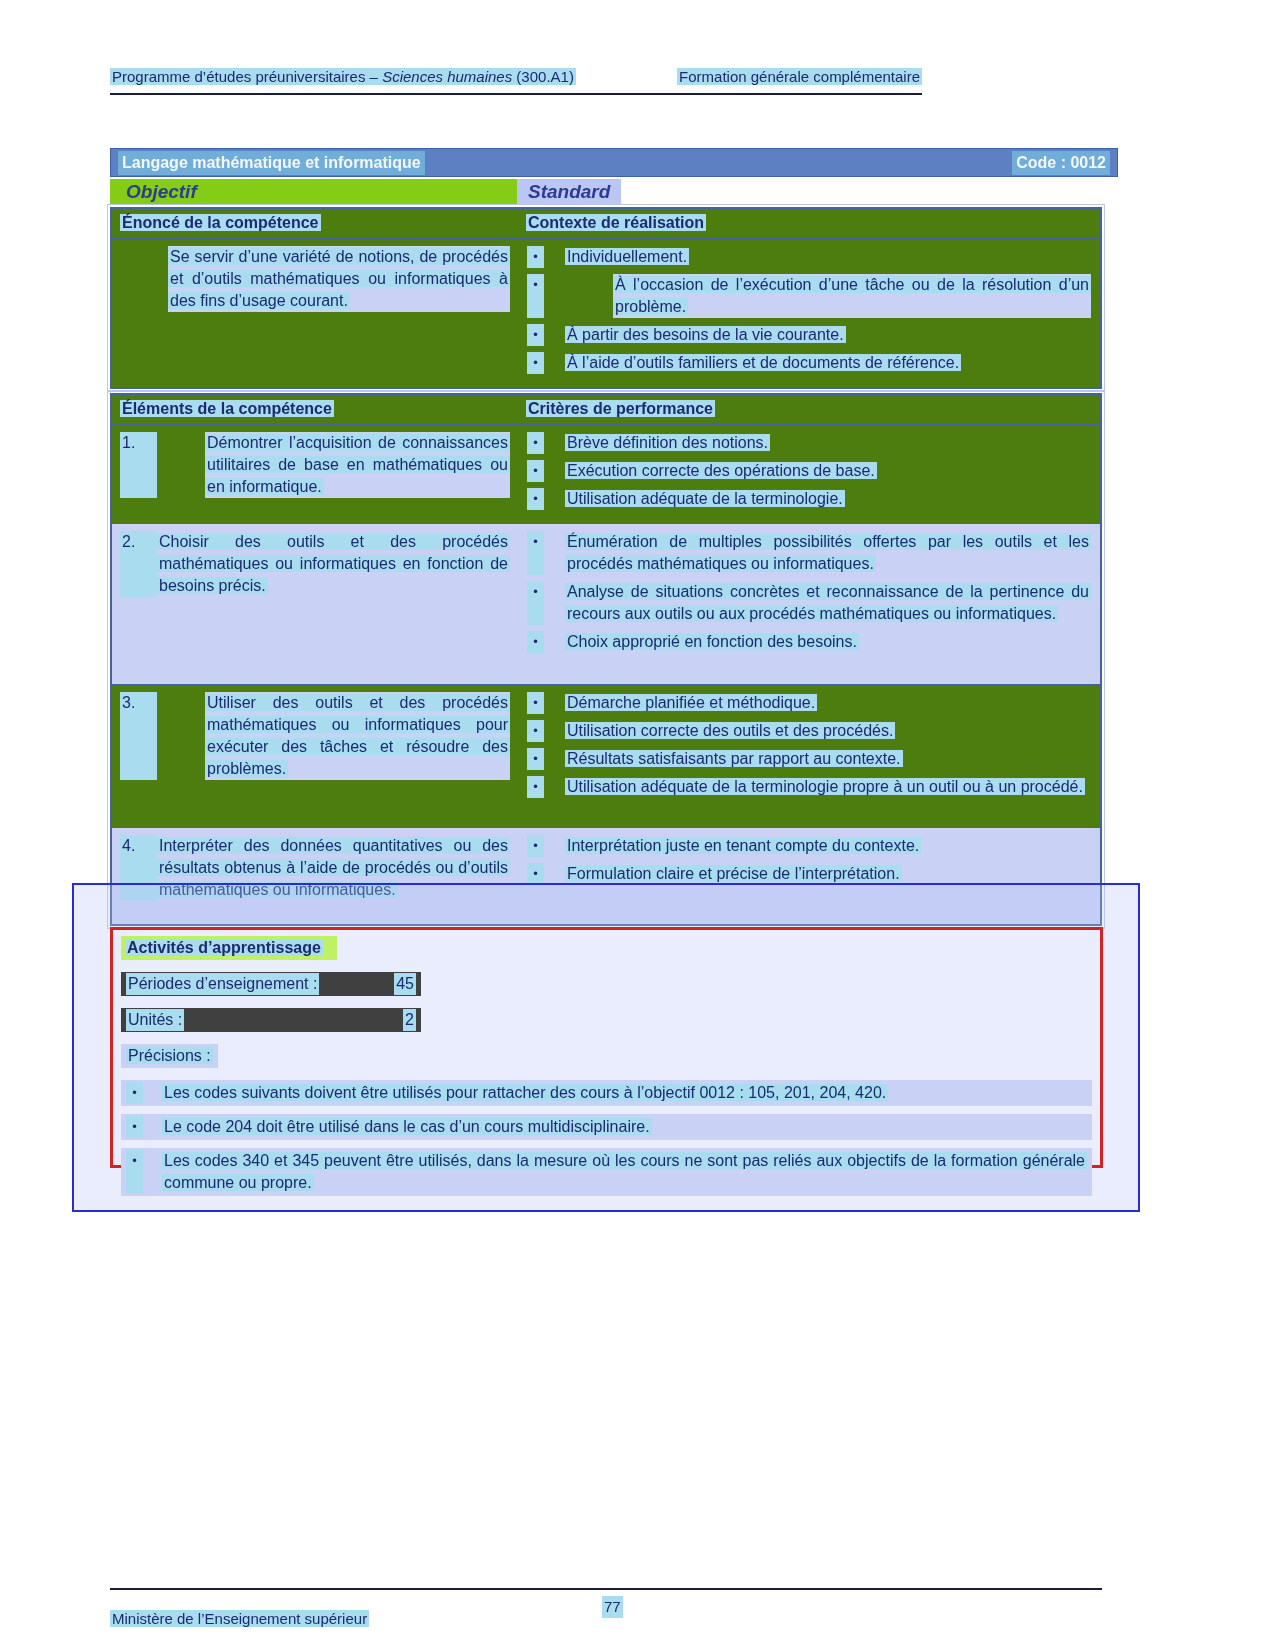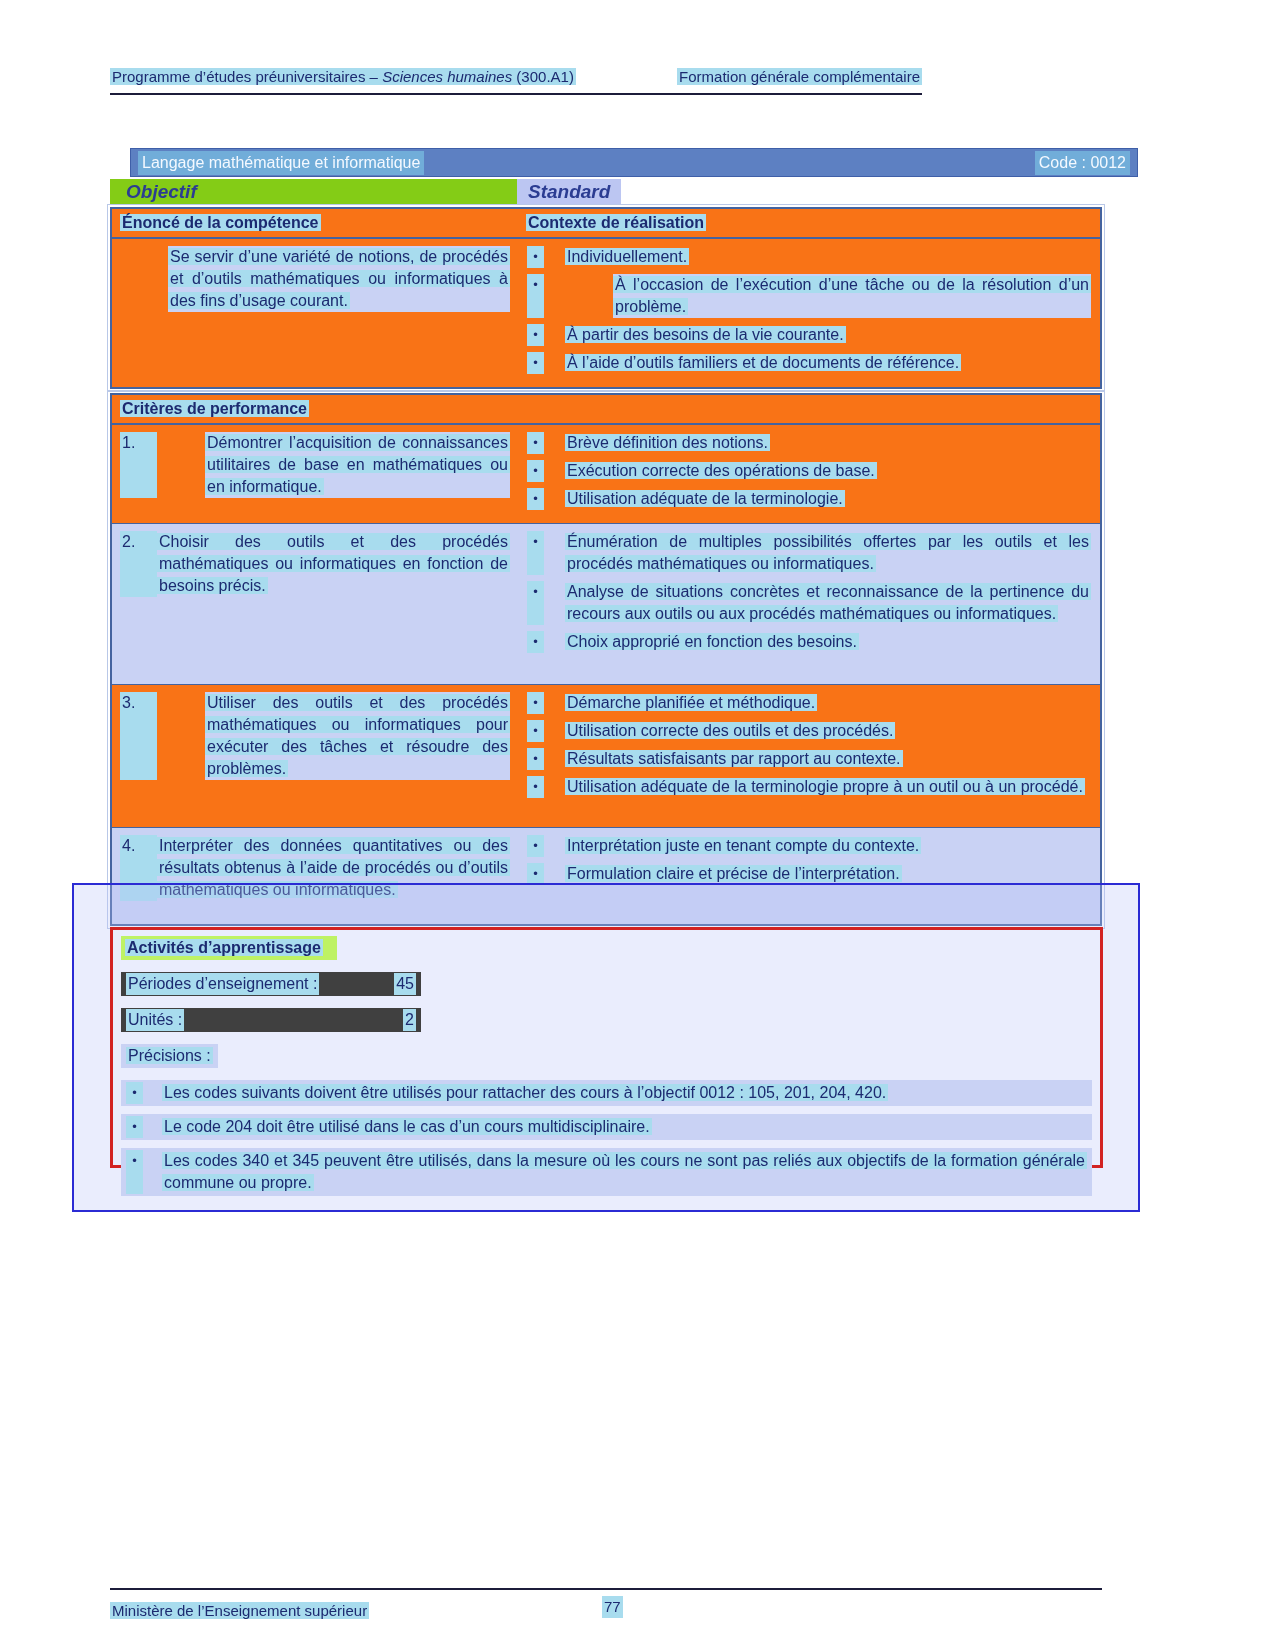--- a/index.html
+++ b/index.html
@@ -10,30 +10,30 @@
   }
   .b{font-weight:bold;}
   .hl{background:#a8dcee;padding:0 2px;-webkit-box-decoration-break:clone;box-decoration-break:clone;}
   .blk{background:#c9d2f4;margin-left:48px;}
   .jt{text-align:justify;}
 
   
   .pheader{position:absolute;left:110px;top:66px;width:812px;display:flex;justify-content:space-between;align-items:flex-end;padding-bottom:5px;border-bottom:2px solid #1c1c3a;font-size:15px;}
 
   
-  .titlebar{position:absolute;left:110px;top:148px;width:992px;height:27px;background:#5d80c2;border:1px solid #3f5fa8;display:flex;justify-content:space-between;align-items:center;padding:0 7px;font-weight:normal;color:#f4f9ff;margin-left:20px;}
+  .titlebar{position:absolute;left:110px;top:148px;width:992px;height:27px;background:#5d80c2;border:1px solid #3f5fa8;display:flex;justify-content:space-between;align-items:center;padding:0 7px;font-weight:bold;color:#f4f9ff;}
   .hlw{background:rgba(130,210,236,0.55);padding:1px 4px;}
 
   
   .obj-std{position:absolute;left:110px;top:179px;width:992px;display:flex;font-size:19px;line-height:23px;font-weight:bold;font-style:italic;color:#2b3c92;}
   .obj-std .o{background:#84cc16;width:407px;padding:1px 16px;box-sizing:border-box;}
   .obj-std .s{background:#bcc6f2;padding:1px 11px;}
 
   
-  .tbl{position:absolute;left:110px;width:992px;border:2px solid #44639f;outline:1px solid #b9c8e8;outline-offset:2px;background:#f97316;box-sizing:border-box;}
+  .tbl{position:absolute;left:110px;width:992px;border:2px solid #44639f;outline:1px solid #b9c8e8;outline-offset:2px;background:#4d7c0f;box-sizing:border-box;}
   .t1{top:207px;min-height:168px;}
   .t2{top:393px;}
   .trow{display:flex;border-bottom:1px solid #44639f;}
   .trow:last-child{border-bottom:none;}
   .thead{border-bottom:2px solid #44639f;font-weight:bold;}
   .thead .cl,.thead .cr{padding:3px 8px;}
   .cl{width:406px;box-sizing:border-box;padding:7px 8px;flex:none;}
   .cr{flex:1;padding:7px 9px;box-sizing:border-box;}
   .shade{background:#c9d2f4;}
   .r1{min-height:91px;} .r2{min-height:160px;} .r3{min-height:142px;} .r4{min-height:96px;}
@@ -52,21 +52,21 @@
   .actbox{position:absolute;left:110px;top:927px;width:993px;height:241px;border:3px solid #d22222;z-index:6;padding:6px 8px;box-sizing:border-box;}
   .atitle{margin-bottom:12px;}
   .atitle .strip{display:inline-block;background:#bef264;padding:1px 14px 1px 4px;font-weight:bold;}
   .kv{display:flex;justify-content:space-between;width:300px;background:#404040;padding:1px 5px;margin-bottom:12px;box-sizing:border-box;}
   .pl{display:inline-block;background:#c9d2f4;padding:1px 5px;margin-bottom:12px;}
   .abul{display:flex;background:#c9d2f4;padding:2px 5px;margin-bottom:8px;}
   .abul .dot{flex:none;width:13px;margin-right:19px;text-align:center;font-size:13px;line-height:22px;}
   .abul .txt{flex:1;}
 
   
-  .pfooter{position:absolute;left:110px;top:1588px;width:992px;border-top:2px solid #1c1c3a;padding-top:10px;font-size:15px;}
+  .pfooter{position:absolute;left:110px;top:1588px;width:992px;border-top:2px solid #1c1c3a;padding-top:18px;font-size:15px;}
   .pfooter .pnum{position:absolute;left:492px;top:6px;}
 </style>
 </head>
 <body>
 
 <div class="page">
 
   <div class="pheader">
     <div>
       <span class="hl"><span>Programme d’études préuniversitaires – </span><i>Sciences humaines</i><span> (300.A1)</span></span>
@@ -113,20 +113,21 @@
               <span class="dot hl">•</span>
               <div class="txt jt"><span class="hl">À l’aide d’outils familiers et de documents de référence.</span></div>
             </li>
         </ul>
       </div>
     </div>
   </div>
 
   <div class="tbl t2">
     <div class="trow thead">
+      <div class="cl"><span class="hl b">Éléments de la compétence</span></div>
       <div class="cr"><span class="hl b">Critères de performance</span></div>
     </div>
 
     <div class="trow r1">
       <div class="cl">
         <div class="numrow">
           <span class="num hl">1.</span>
           <div class="txt jt blk"><span class="hl">Démontrer l’acquisition de connaissances utilitaires de base en mathématiques ou en informatique.</span></div>
         </div>
       </div>

